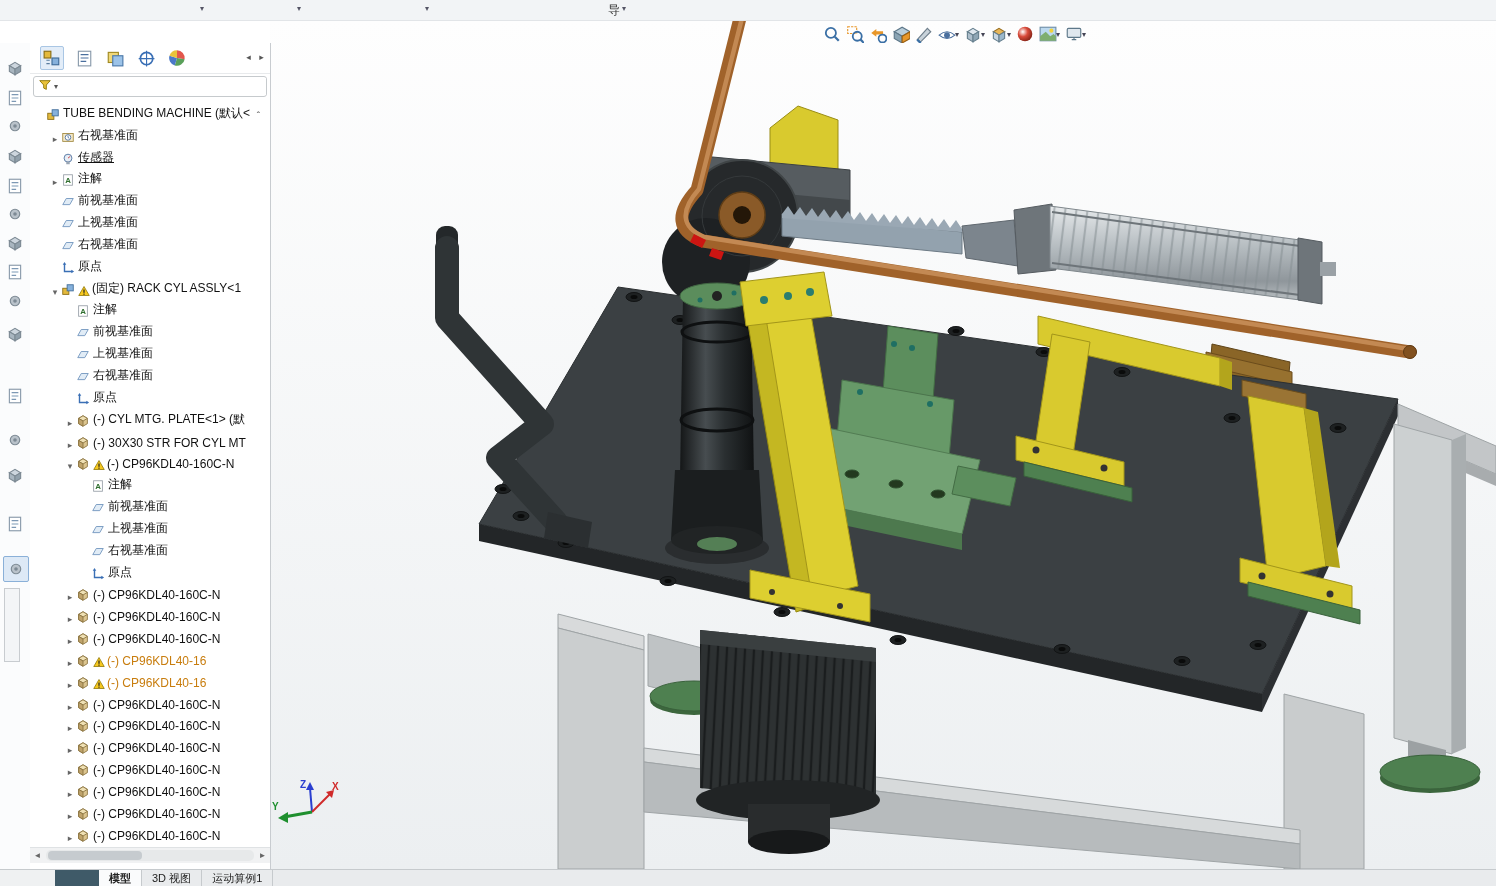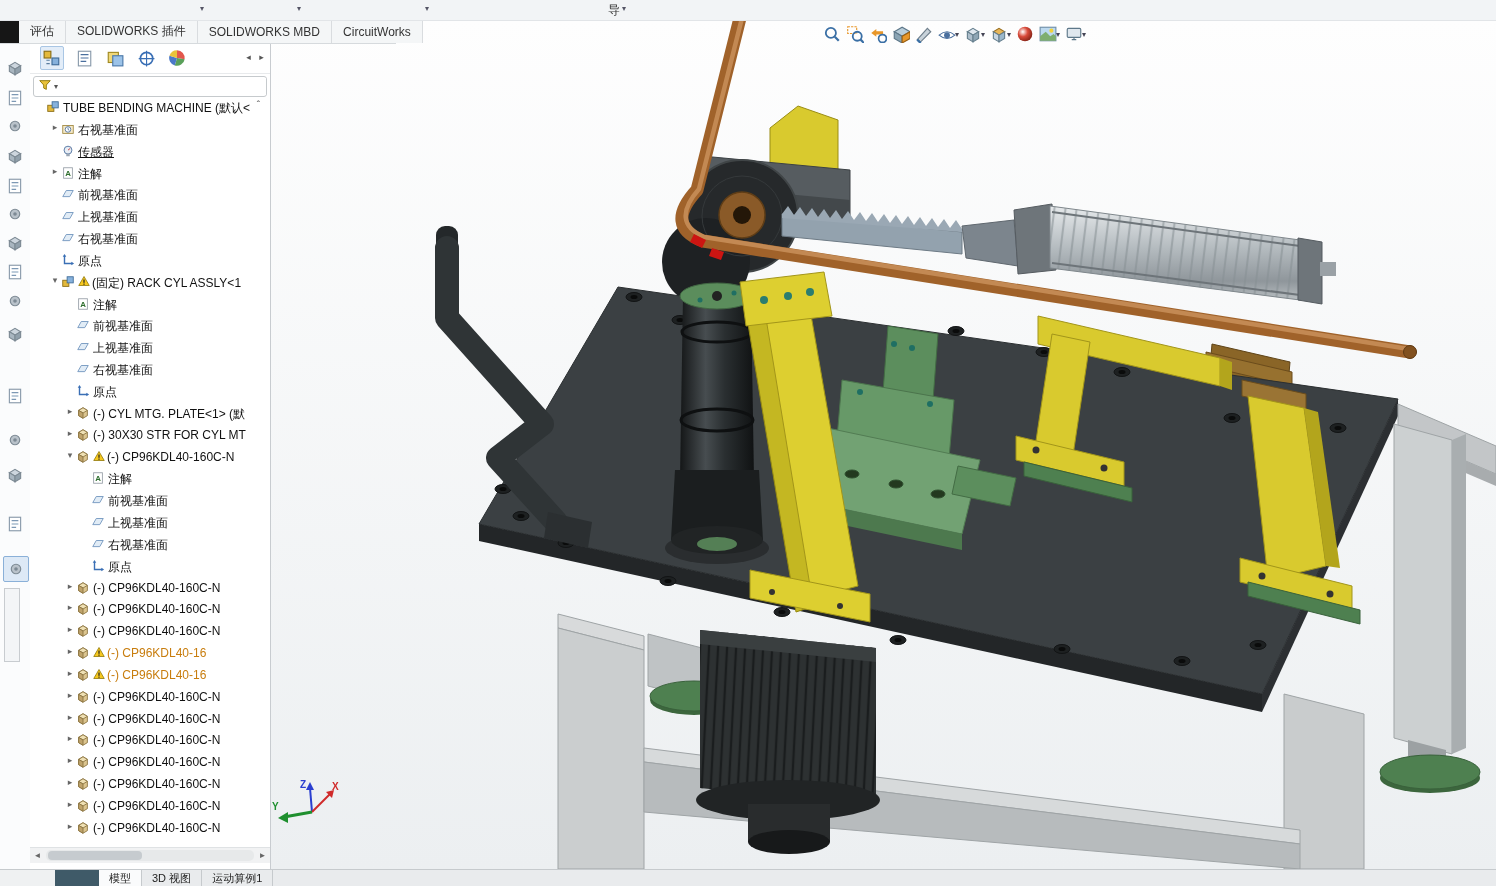--- a/index.html
+++ b/index.html
@@ -37,21 +37,21 @@
   .ptab{width:22px;height:22px;display:flex;align-items:center;justify-content:center;border-radius:2px;}
   .ptab.sel{background:#e3edf8;border:1px solid #a9c6e4;}
   .pcarets{position:absolute;right:2px;top:5px;display:flex;}
   .pcaret{width:13px;height:18px;font-size:9px;color:#555;display:flex;align-items:center;justify-content:center;}
   .filter{margin:2px 3px;height:19px;border:1px solid #c6cacd;border-radius:3px;display:flex;
           align-items:center;padding-left:4px;background:#fff;}
   .filter .fcaret{font-size:8px;color:#555;margin-left:2px;}
   .filter input{border:0;outline:0;flex:1;height:15px;font-size:11px;}
 
   .tree{position:absolute;left:0;top:57px;right:0;height:747px;overflow:hidden;}
-  .trow{height:21.85px;display:flex;align-items:flex-start;font-size:12px;white-space:nowrap;color:#111;}
+  .trow{height:21.85px;display:flex;align-items:flex-end;font-size:12px;white-space:nowrap;color:#111;}
   .arr{width:12px;flex:none;font-size:9px;color:#666;text-align:center;}
   .ticon{flex:none;display:flex;align-items:center;margin-right:3px;}
   .warnico{flex:none;display:flex;align-items:center;margin-right:2px;}
   .tlabel{overflow:hidden;}
   .endchev{margin-left:auto;padding-right:10px;color:#555;font-size:10px;}
 
   .hs{position:absolute;left:0;top:804px;width:100%;height:15px;background:#f1f2f3;
       border-top:1px solid #dfe2e4;display:flex;align-items:center;}
   .hsarrow{width:15px;font-size:8px;color:#666;text-align:center;}
   .hstrack{flex:1;height:11px;background:#e7e9ea;border-radius:5px;margin:0 1px;position:relative;}
@@ -67,21 +67,21 @@
   .hicon{height:20px;display:flex;align-items:center;justify-content:center;padding:0 1px;border-radius:2px;}
   .hcaret{font-size:8px;color:#445;margin-left:-1px;}
 
   
   .bottomstrip{position:absolute;left:0;top:869px;width:1496px;height:17px;background:#e9ebed;
                border-top:1px solid #c6cacd;display:flex;align-items:stretch;overflow:hidden;z-index:4;}
   .btspacer{width:55px;flex:none;background:#eff1f2;}
   .btdark{width:44px;flex:none;background:#3f5a68;}
   .btab{padding:0 10px;font-size:11px;display:flex;align-items:center;border-right:1px solid #c6cacd;
         color:#222;white-space:nowrap;}
-  .btab.active{background:#fafbfc;font-weight:normal;text-align:center;}
+  .btab.active{background:#fafbfc;font-weight:bold;text-align:center;}
 </style>
 </head>
 <body>
 
 <div class="app">
 
   <div class="topbar">
     <span class="mcaret" style="left:200px">▾</span>
     <span class="mcaret" style="left:297px">▾</span>
     <span class="mcaret" style="left:425px">▾</span>
@@ -309,29 +309,20 @@
         <line x1="312" y1="812" x2="330" y2="794" stroke="#d02a2a" stroke-width="2"></line>
         <polygon points="334,790 326,792 332,798" fill="#d02a2a"></polygon>
         <text x="332" y="790" fill="#d02a2a">X</text>
         <line x1="312" y1="812" x2="284" y2="817" stroke="#1e8f2e" stroke-width="3"></line>
         <polygon points="278,818 288,812 288,823" fill="#1e8f2e"></polygon>
         <text x="272" y="810" fill="#1e8f2e">Y</text>
       </g>
     </svg>
   </div>
 
-  <div class="tabsrow">
-    <div class="corner"></div>
-    <div id="ribbon-tabs" style="display:flex;height:100%;">
-        <div class="rtab">评估</div>
-        <div class="rtab">SOLIDWORKS 插件</div>
-        <div class="rtab">SOLIDWORKS MBD</div>
-        <div class="rtab">CircuitWorks</div>
-      </div>
-  </div>
 
   <div class="headsup" id="headsup">
       <span class="hicon">
         <svg width="18" height="18" viewBox="0 0 16 16">
           <circle cx="7" cy="7" r="4.5" fill="none" stroke="#3a6fa5" stroke-width="1.6"></circle>
           <line x1="10.5" y1="10.5" x2="14" y2="14" stroke="#3a6fa5" stroke-width="2"></line>
         </svg>
       </span>
       <span class="hicon">
         <svg width="18" height="18" viewBox="0 0 16 16">

